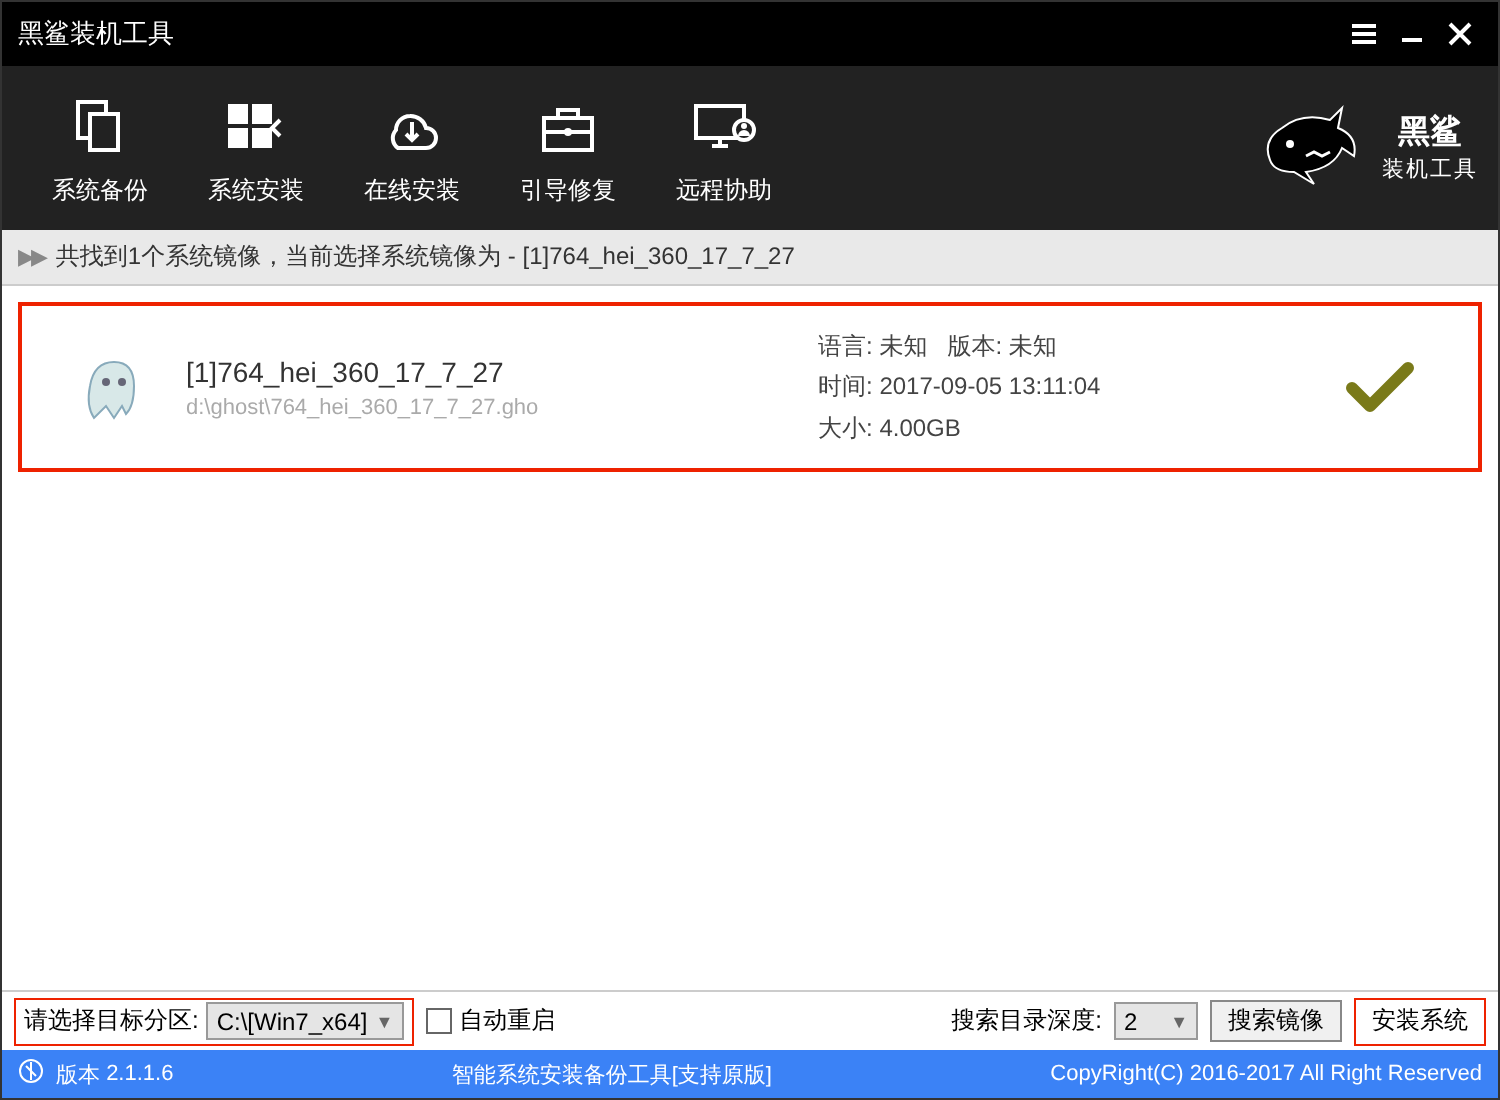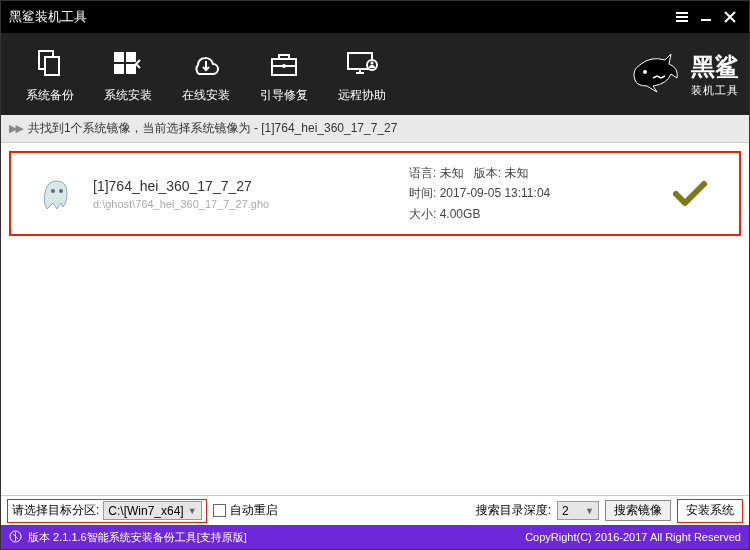--- a/index.html
+++ b/index.html
@@ -7,43 +7,43 @@
 .window { width: 750px; height: 550px; border: 1px solid #333; display: flex; flex-direction: column; }
 .titlebar { height: 32px; background: #000; color: #fff; display: flex; align-items: center; padding: 0 8px; font-size: 13px; }
 .titlebar .title { flex: 1; }
 .titlebar .ctrl { width: 22px; height: 22px; display: flex; align-items: center; justify-content: center; cursor: pointer; margin-left: 2px; }
 .toolbar { height: 82px; background: #222; display: flex; align-items: center; padding: 0 10px; color: #fff; }
 .tool-btn { width: 78px; display: flex; flex-direction: column; align-items: center; justify-content: center; cursor: pointer; padding: 6px 0; }
 .tool-btn .icon { height: 38px; display: flex; align-items: center; justify-content: center; }
 .tool-btn .lbl { font-size: 12px; margin-top: 4px; }
 .brand { margin-left: auto; display: flex; align-items: center; gap: 8px; }
 .brand-text { color: #fff; text-align: center; }
-.brand-text .big { font-size: 24px; font-weight: bold; }
+.brand-text .big { font-size: 16px; font-weight: bold; }
 .brand-text .small { font-size: 11px; letter-spacing: 1px; }
 .infobar { height: 28px; background: #e9e9e9; border-bottom: 1px solid #ccc; display: flex; align-items: center; padding: 0 8px; font-size: 12px; color: #333; }
 .infobar .chev { margin-right: 6px; color: #888; font-size: 11px; letter-spacing: -2px; }
 .content { flex: 1; background: #fff; padding: 8px; }
 .image-item { border: 2px solid #e20; padding: 10px 24px; display: flex; align-items: center; gap: 16px; cursor: pointer; }
 .ghost-icon { width: 42px; height: 42px; }
 .image-info { flex: 0 0 300px; }
 .image-info .name { font-size: 14px; color: #333; margin-bottom: 4px; }
 .image-info .path { font-size: 11px; color: #aaa; }
 .image-meta { font-size: 12px; color: #444; line-height: 1.7; }
 .check { margin-left: auto; margin-right: 8px; }
 .bottombar { height: 30px; border-top: 1px solid #ccc; display: flex; align-items: center; padding: 0 6px; font-size: 12px; gap: 6px; justify-content: flex-end; }
 .redbox { border: 1px solid #e20; padding: 2px 4px; display: flex; align-items: center; gap: 4px; height: 24px; }
 .select { border: 1px solid #999; background: #e5e5e5; padding: 1px 4px; font-size: 12px; display: flex; align-items: center; gap: 4px; cursor: pointer; height: 19px; }
 .select .arr { font-size: 9px; color: #666; }
 .chk { display: flex; align-items: center; gap: 4px; cursor: pointer; }
 .chkbox { width: 13px; height: 13px; border: 1px solid #666; background: #fff; }
 .spacer { flex: 1; }
 .btn { border: 1px solid #888; background: #f0f0f0; padding: 2px 8px; font-size: 12px; cursor: pointer; height: 21px; display: flex; align-items: center; }
-.statusbar { height: 24px; background: #6d28d9; color: #fff; display: flex; align-items: center; padding: 0 8px; font-size: 11px; }
+.statusbar { height: 24px; background: #3b82f6; color: #fff; display: flex; align-items: center; padding: 0 8px; font-size: 11px; }
 .statusbar .ver-icon { margin-right: 6px; }
-.statusbar .center { flex: 1; }
+.statusbar .center { flex: 1; text-align: center; }
 </style>
 </head>
 <body>
 
 <div class="window">
   <div class="titlebar">
     <span class="title">黑鲨装机工具</span>
     <div class="ctrl">
         <svg width="14" height="14" viewBox="0 0 14 14">
           <path d="M1 3h12M1 7h12M1 11h12" stroke="#fff" stroke-width="2"></path>

